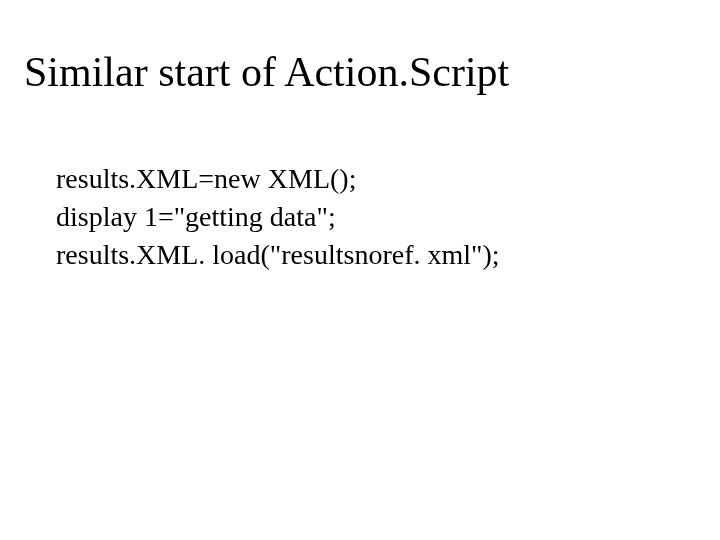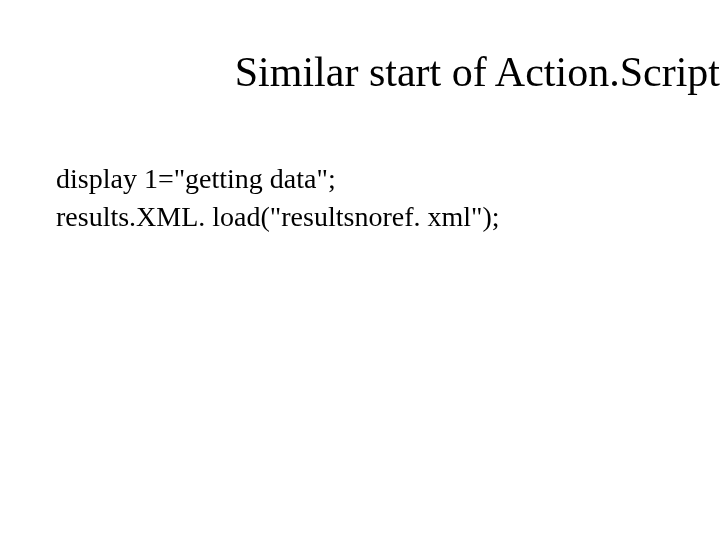--- a/index.html
+++ b/index.html
@@ -15,38 +15,40 @@
     width: 720px;
     height: 540px;
     position: relative;
     box-sizing: border-box;
   }
   .title {
     position: absolute;
     top: 48px;
     left: 0;
     right: 0;
-    text-align: right;
+    text-align: left;
     font-size: 42px;
     font-weight: 400;
+    padding-left: 24px;
   }
   .body {
     position: absolute;
     top: 160px;
     left: 56px;
     right: 56px;
     font-size: 28px;
     line-height: 1.35;
   }
   .codeline {
     white-space: pre;
   }
 </style>
 </head>
 <body>
 
 <div class="slide">
   <div class="title">Similar start of Action.Script</div>
   <div class="body">
+    <div class="codeline">results.XML=new XML();</div>
     <div class="codeline">display 1="getting data";</div>
     <div class="codeline">results.XML. load("resultsnoref. xml");</div>
   </div>
 </div>
 
 </body></html>

